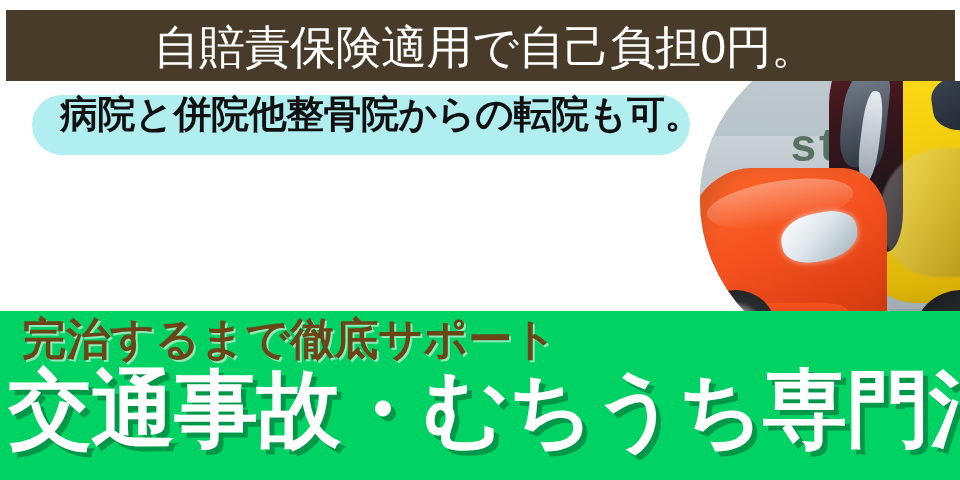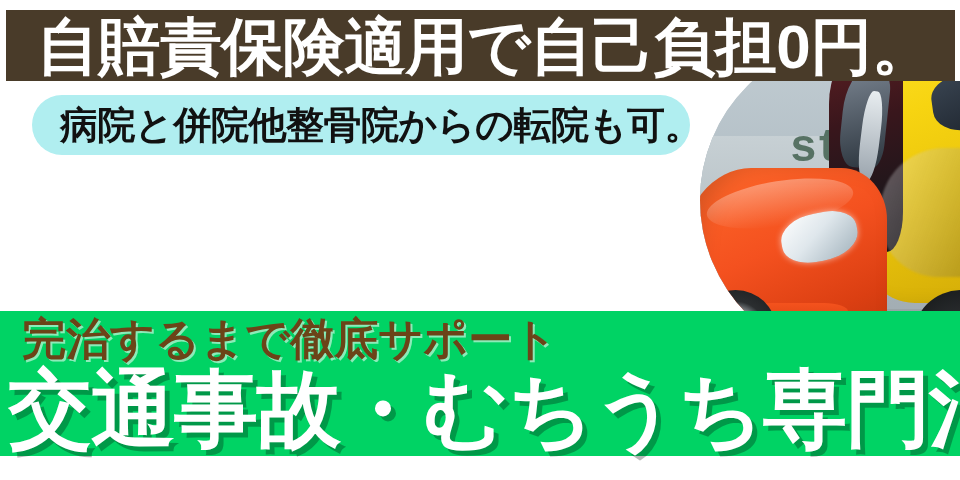--- a/index.html
+++ b/index.html
@@ -26,22 +26,22 @@
     width: 949px;
     height: 71px;
     background: #493b29;
     z-index: 4;
     display: flex;
     align-items: center;
     justify-content: center;
   }
   .brown-band-text {
     color: #ffffff;
-    font-size: 62px;
-    font-weight: 700;
+    font-size: 46px;
+    font-weight: 400;
     letter-spacing: -0.5px;
     line-height: 1;
     white-space: nowrap;
     transform: translateY(1px);
     margin-left: 9px;
   }
 
   
   .photo-wrap {
     position: absolute;
@@ -214,21 +214,21 @@
     border-radius: 30% 22% 18% 26%;
   }
 
   
   .pill {
     position: absolute;
     z-index: 3;
     background: #b0eef0;
     border-radius: 999px;
     display: flex;
-    align-items: center;
+    align-items: flex-start;
     box-sizing: border-box;
     padding-left: 28px;
   }
   .pill-text {
     color: #111111;
     font-size: 38px;
     font-weight: 700;
     letter-spacing: -0.5px;
     line-height: 1;
     white-space: nowrap;
@@ -236,21 +236,21 @@
   #pill-1 { left: 32px; top: 95px;  width: 658px; height: 60px; }
   #pill-2 { left: 32px; top: 168px; width: 635px; height: 58px; }
   #pill-3 { left: 32px; top: 240px; width: 651px; height: 60px; }
 
   
   .green-block {
     position: absolute;
     left: 0;
     top: 311px;
     width: 960px;
-    height: 145px;
+    height: 169px;
     background: #00d364;
     z-index: 5;
   }
   .sub-head {
     position: absolute;
     left: 22px;
     top: 6px;
     color: #6b4418;
     font-size: 44px;
     font-weight: 700;

